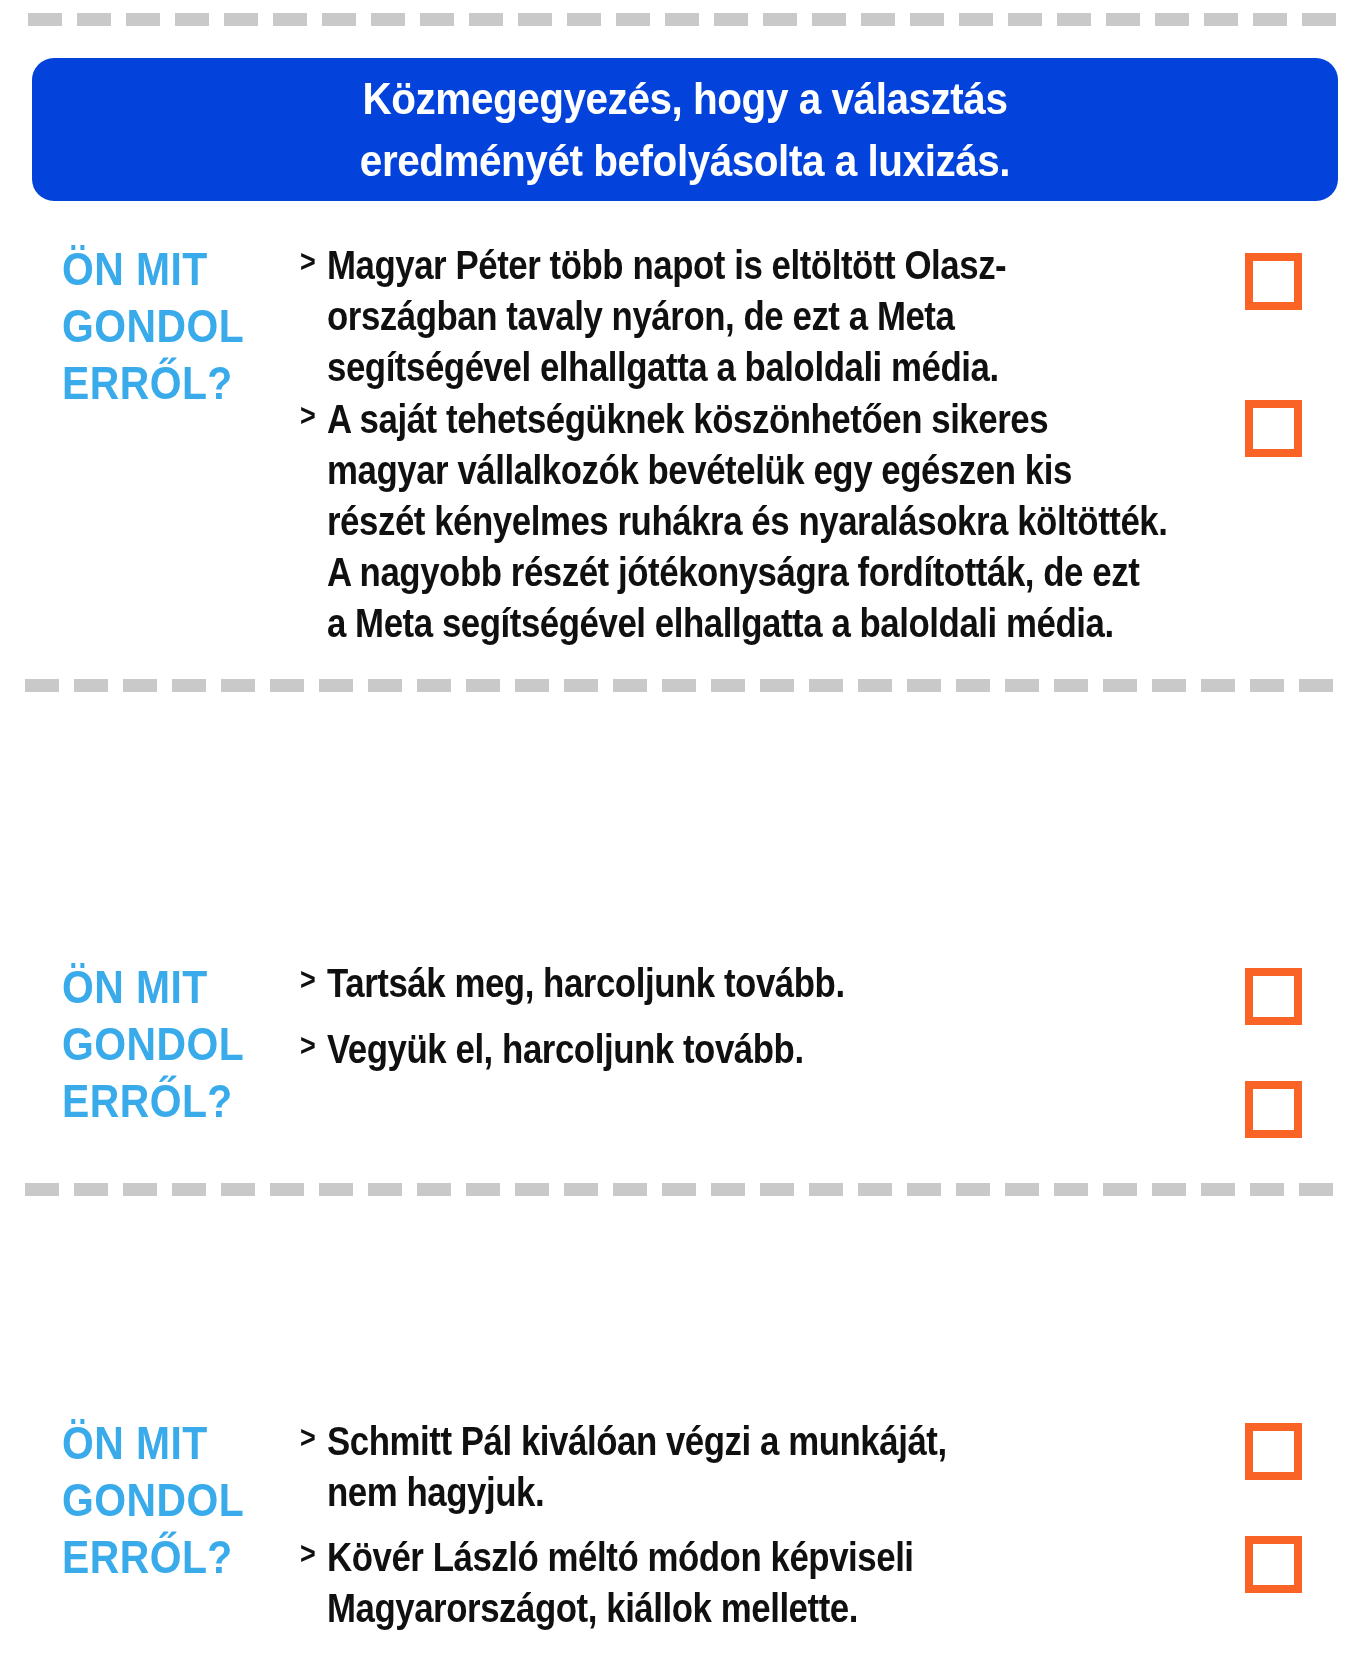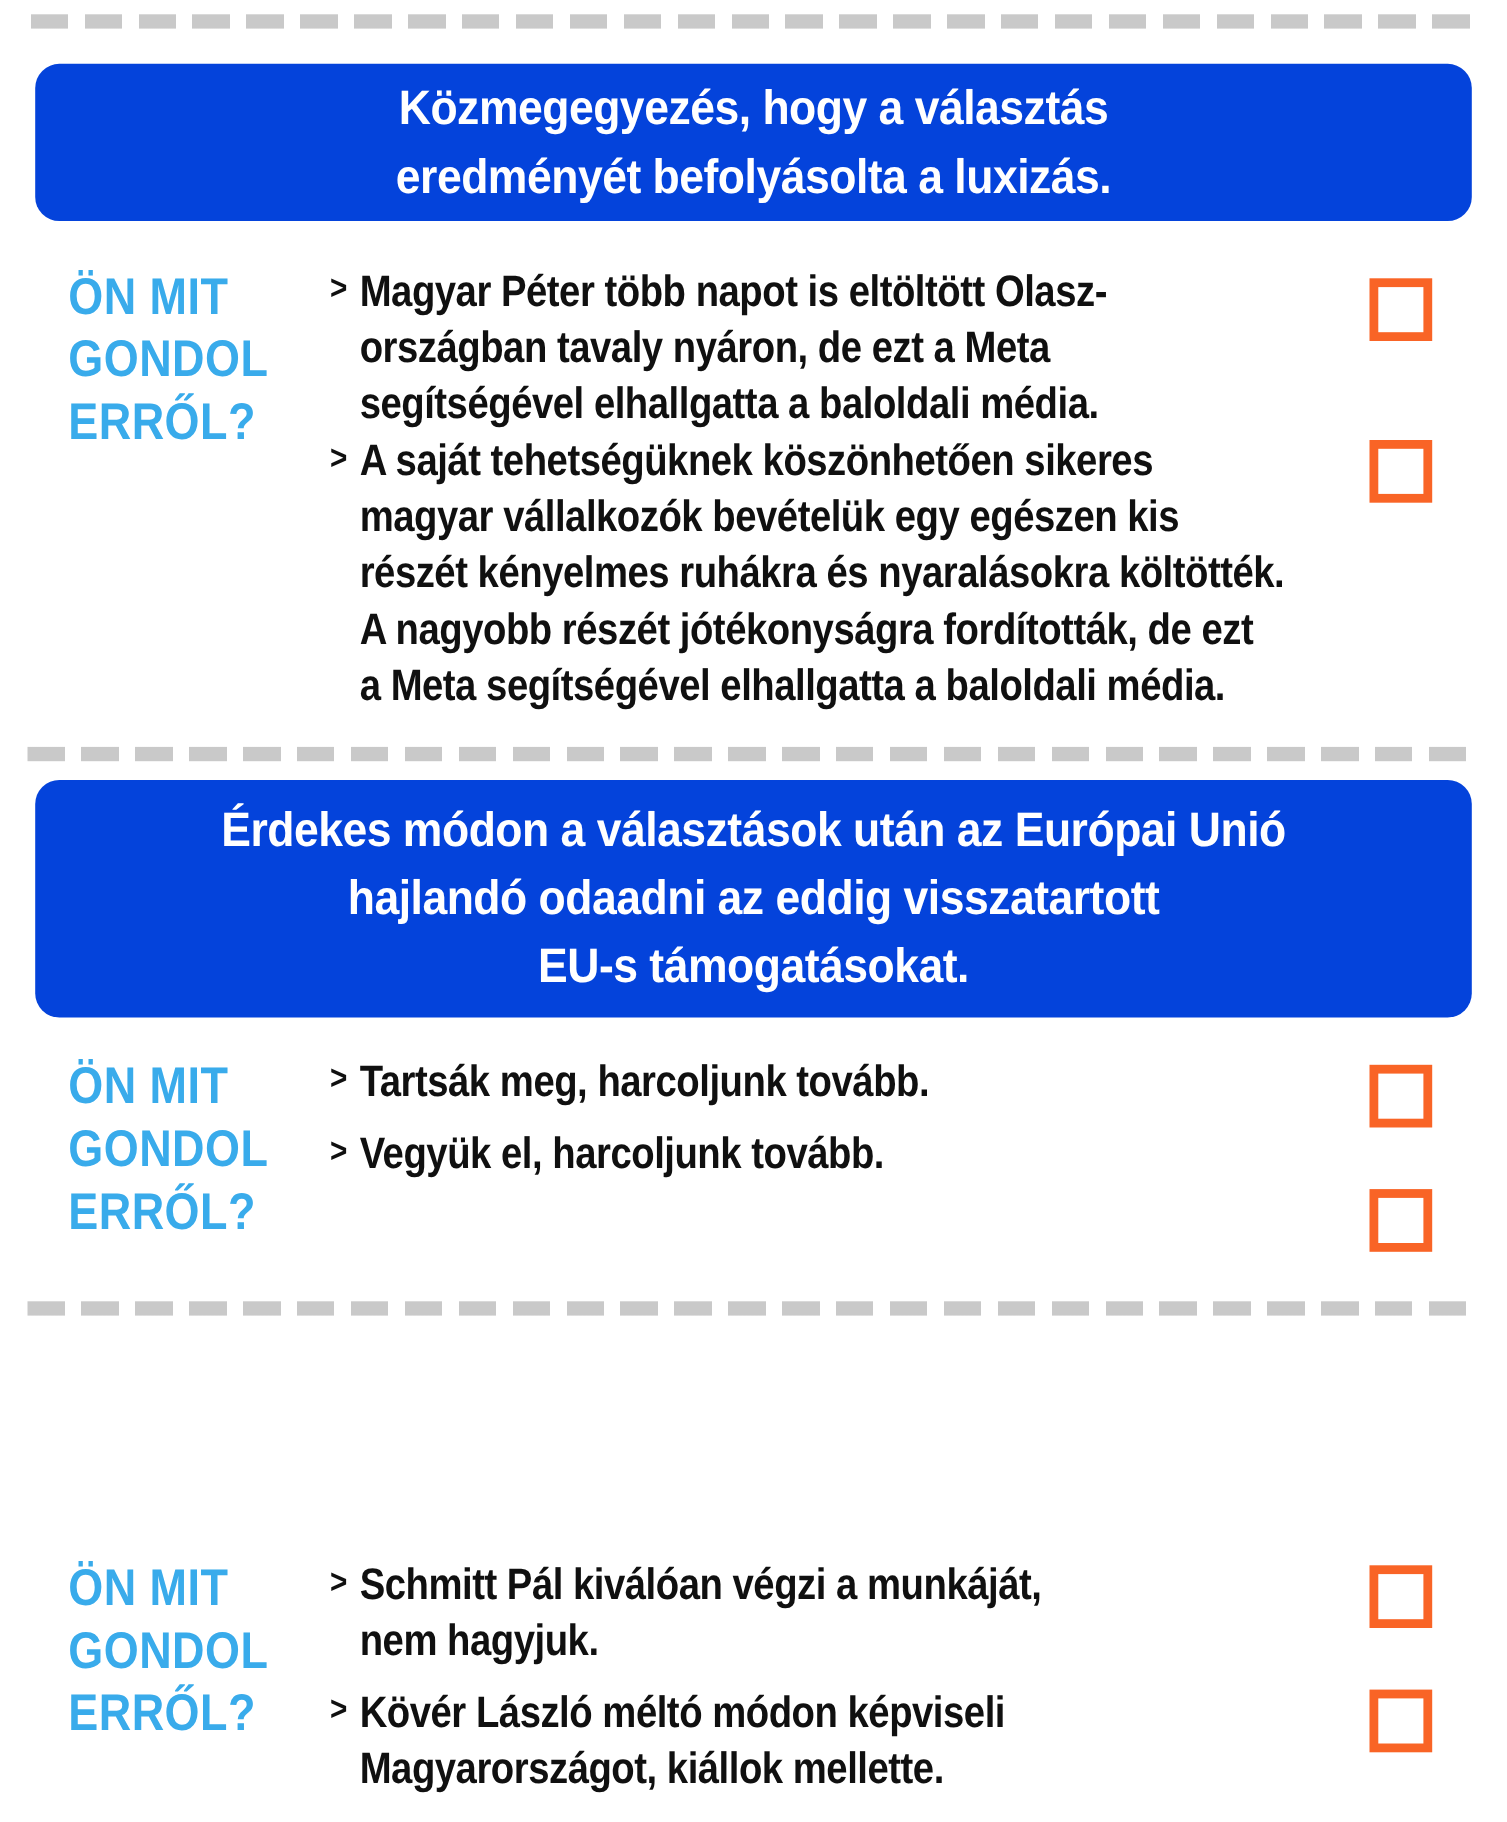--- a/index.html
+++ b/index.html
@@ -110,25 +110,20 @@
 részét kényelmes ruhákra és nyaralásokra költötték.
 A nagyobb részét jótékonyságra fordították, de ezt
 a Meta segítségével elhallgatta a baloldali média.</div>
   </div>
 
   <div class="checkbox" style="top:253px;"></div>
   <div class="checkbox" style="top:400px;"></div>
 
   <div class="dash-line" style="left:25px;top:679px;width:1320px;"></div>
 
-  <div class="banner" style="top:709px;height:216px;">
-    <div class="banner-text">Érdekes módon a választások után az Európai Unió
-hajlandó odaadni az eddig visszatartott
-EU-s támogatásokat.</div>
-  </div>
 
   <div class="prompt" style="top:958px;">ÖN MIT
 GONDOL
 ERRŐL?</div>
 
   <div class="option" style="top:958px;">
     <span class="marker">&gt;</span>
     <div class="option-text">Tartsák meg, harcoljunk tovább.</div>
   </div>
 

